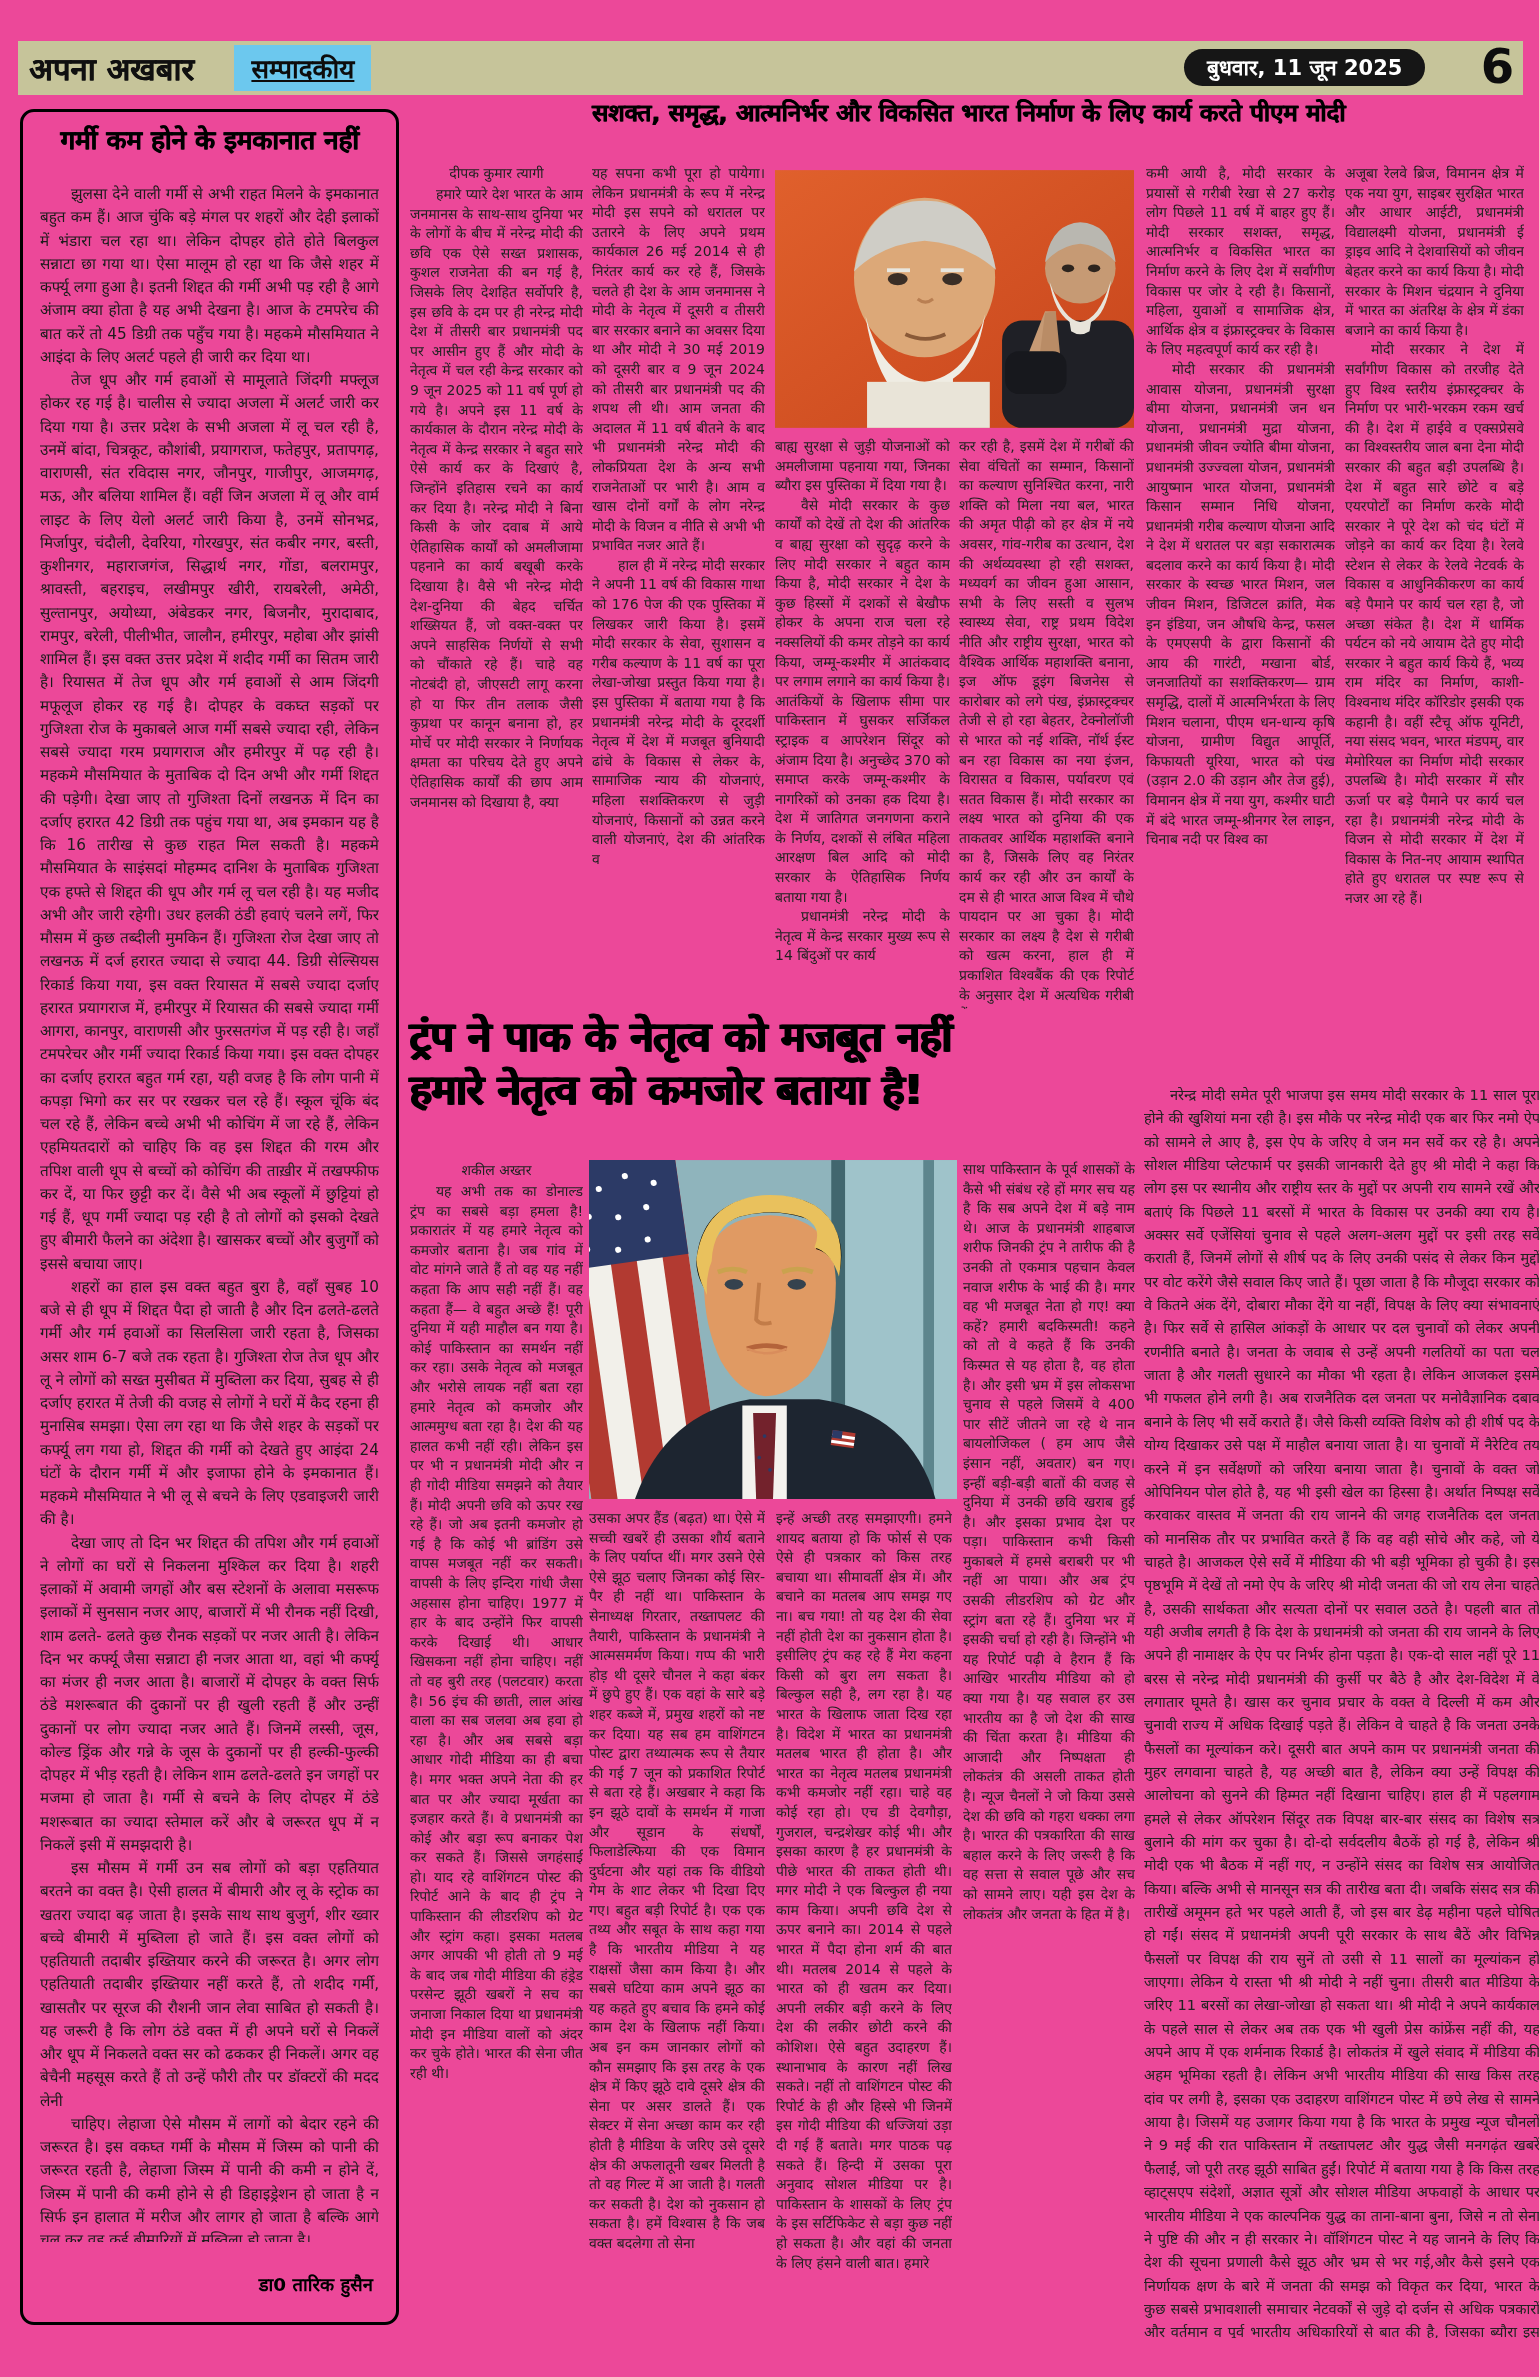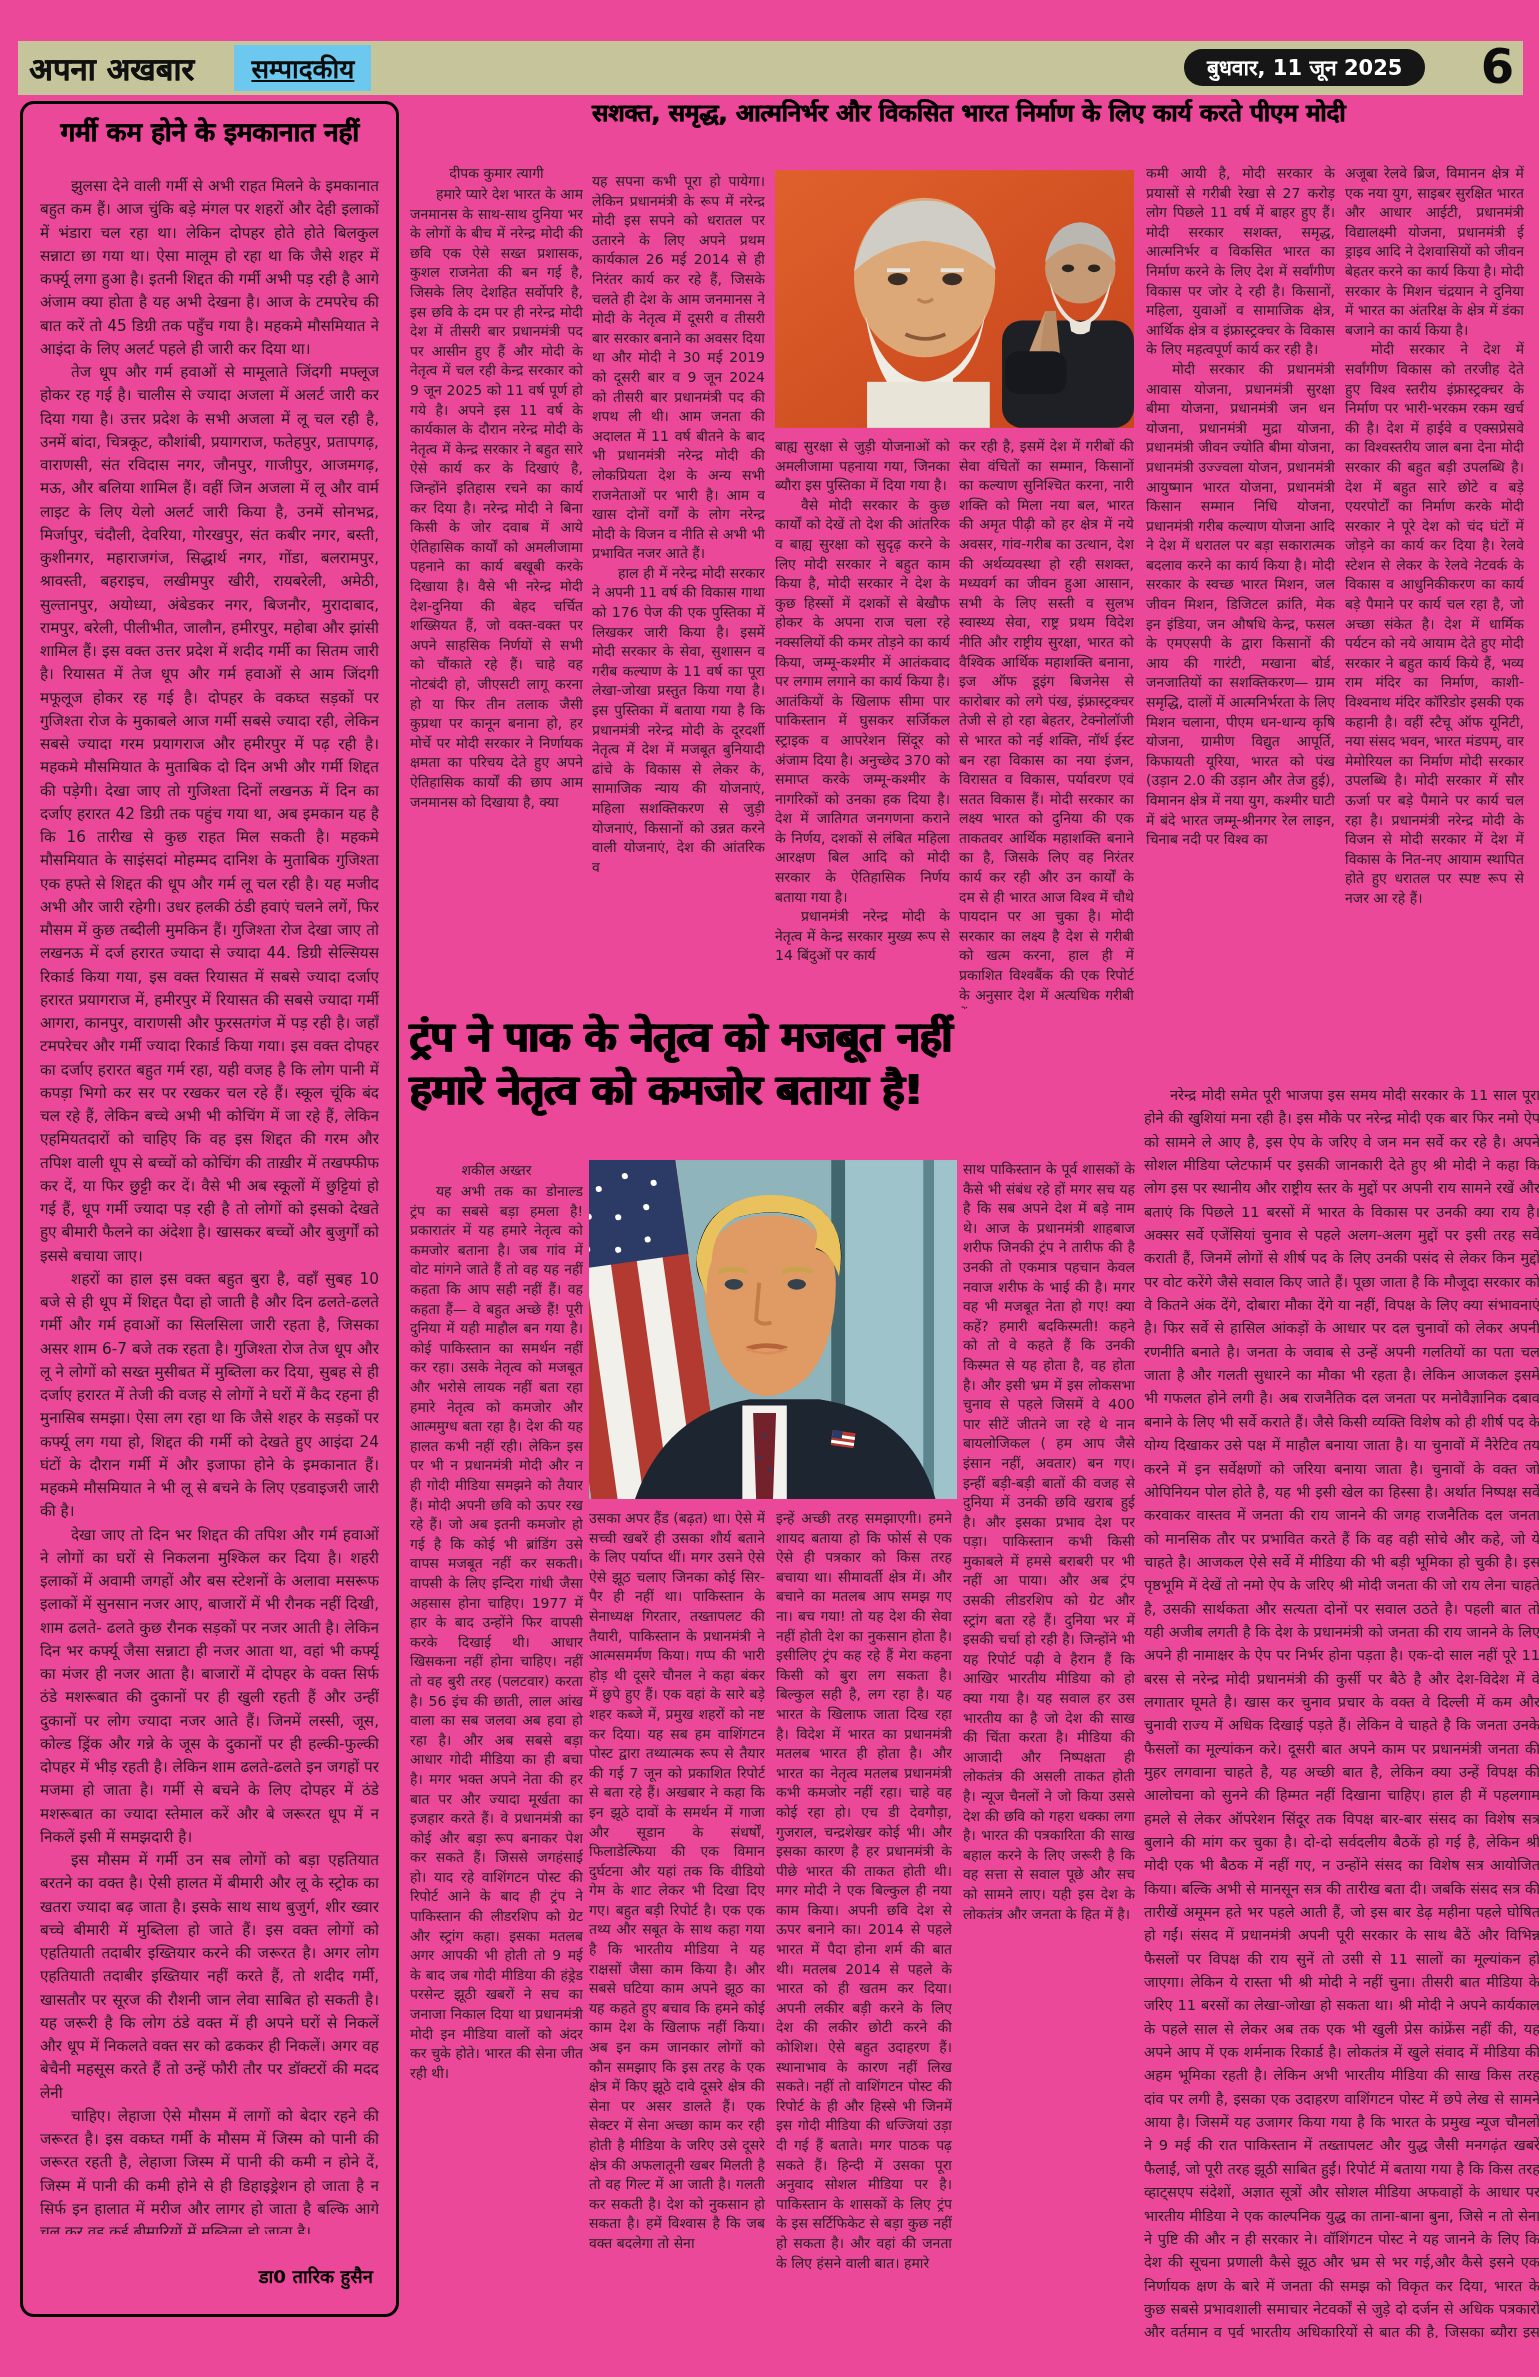--- a/index.html
+++ b/index.html
@@ -8,42 +8,42 @@
   
   .band{position:absolute;left:18.4px;top:41px;width:1505px;height:54px;background:#c6c49a;}
   .paper-name{position:absolute;left:10.7px;top:6.1px;font-size:31px;font-weight:bold;color:#101010;
               text-shadow:0.5px 0 #101010;}
   .section-chip{position:absolute;left:216px;top:3.8px;width:137px;height:46px;background:#6cc8ee;
                 display:flex;align-items:center;justify-content:center;font-size:26px;font-weight:bold;color:#0d0d0d;text-decoration:underline;}
   .date-pill{position:absolute;right:98px;top:7.7px;height:37px;padding:0 23px;background:#161616;
              border-radius:18.4px;display:flex;align-items:center;font-size:21px;font-weight:bold;color:#ffffff;}
   .page-num{position:absolute;right:9.2px;top:-3.1px;font-size:48px;font-weight:bold;color:#0d0d0d;}
   
-  .wbox{position:absolute;left:20px;top:101px;width:379px;height:2216px;border:3.1px solid #000;
+  .wbox{position:absolute;left:20px;top:109px;width:379px;height:2216px;border:3.1px solid #000;
         border-radius:14px;box-sizing:border-box;text-decoration:underline;}
   .whead{position:absolute;left:10.7px;right:10.7px;top:12.3px;text-align:center;font-size:26px;line-height:1.25;
          font-weight:bold;color:#000;text-shadow:0.7px 0 #000;}
   .wbody{position:absolute;left:17px;right:17px;top:71px;bottom:80px;overflow:hidden;
          font-size:15.3px;line-height:1.52;text-align:justify;color:#1c1c1c;}
   .wbody p{margin:0;text-indent:31px;}
   .wsig{position:absolute;right:23px;bottom:26px;font-size:18.4px;font-weight:bold;color:#000;}
   
   .h-modi{position:absolute;left:410px;top:95px;width:1117px;height:54px;font-size:24px;font-weight:bold;
           color:#000;white-space:nowrap;overflow:hidden;text-align:center;text-shadow:0.8px 0 #000;}
   .h-trump{position:absolute;left:410px;top:1011px;width:730px;height:146px;font-size:41px;line-height:1.3;
            font-weight:bold;color:#000;text-shadow:1.2px 0 #000,-1.2px 0 #000;}
   .h-survey{position:absolute;left:1144px;top:1012px;width:396px;font-size:35px;font-weight:bold;color:#000;
             white-space:nowrap;overflow:hidden;text-shadow:1.1px 0 #000,-1.1px 0 #000;}
   
   .col{position:absolute;overflow:hidden;font-size:14px;line-height:1.4;text-align:justify;color:#222;}
   .col p{margin:0;text-indent:26px;}
   .col p.noind{text-indent:0;}
   .byline{text-indent:0 !important;text-align:center;margin-bottom:1.5px !important;}
   .c1{left:410px;top:164px;width:173px;height:844px;}
-  .c2{left:592px;top:164px;width:173px;height:844px;margin-top:8px;}
+  .c2{left:592px;top:164px;width:173px;height:844px;}
   .c3{left:775px;top:437px;width:175px;height:572px;}
   .c4{left:959px;top:437px;width:175px;height:572px;}
   .c5{left:1146px;top:164px;width:189px;height:845px;}
   .c6{left:1345px;top:164px;width:179px;height:845px;}
   .t1{left:410px;top:1161px;width:173px;height:1190px;}
   .t2{left:589px;top:1509px;width:176px;height:841px;}
   .t3{left:776px;top:1509px;width:176px;height:841px;}
   .t4{left:963px;top:1160px;width:172px;height:1190px;}
   .survey-body{left:1144px;top:1083px;width:396px;height:1255px;font-size:14.6px;line-height:1.6;}
   

